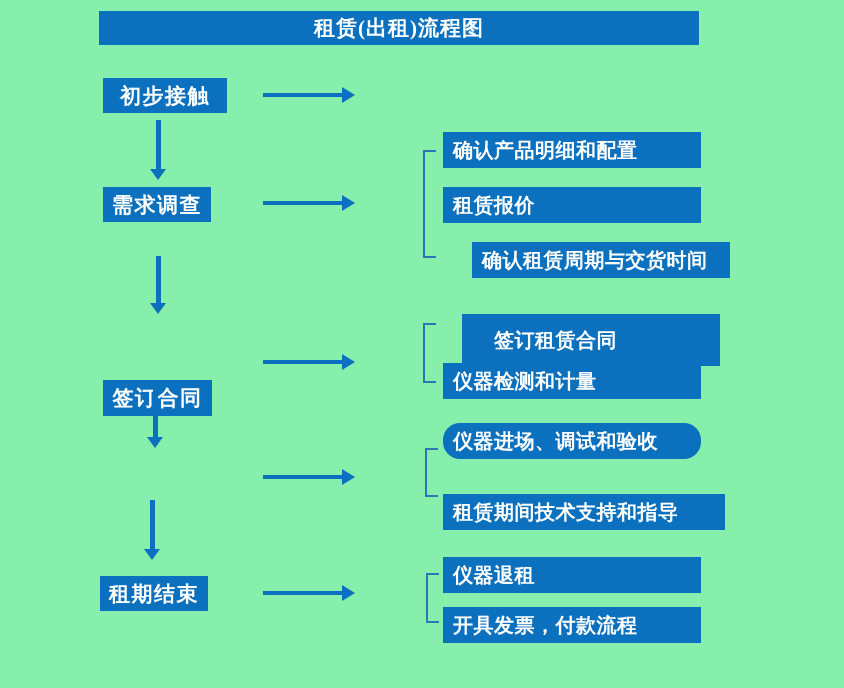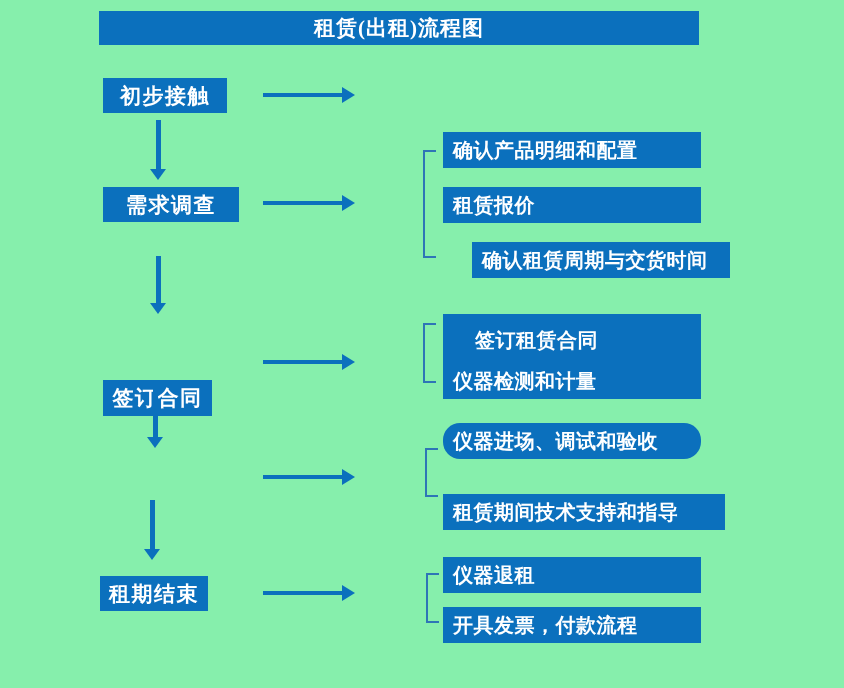--- a/index.html
+++ b/index.html
@@ -70,21 +70,21 @@
   }
 </style>
 </head>
 <body>
 
 <div class="canvas">
 
   <div class="box title-bar" style="left:99px;top:11px;width:600px;height:34px;">租赁(出租)流程图</div>
 
   <div class="box stage" style="left:103px;top:78px;width:124px;height:35px;">初步接触</div>
-  <div class="box stage" style="left:103px;top:187px;width:136px;height:35px;">需求调查</div>
+  <div class="box stage" style="left:103px;top:187px;width:108px;height:35px;">需求调查</div>
   <div class="box stage" style="left:103px;top:344px;width:109px;height:36px;margin-top:36px;">签订合同</div>
   <div class="box stage" style="left:100px;top:576px;width:108px;height:35px;">租期结束</div>
 
   <div class="v-arrow" style="left:150px;top:120px;height:60px;">
     <div class="shaft"></div>
     <div class="head"></div>
   </div>
   <div class="v-arrow" style="left:150px;top:256px;height:58px;">
     <div class="shaft"></div>
     <div class="head"></div>
@@ -122,21 +122,21 @@
   <div class="bracket" style="left:423px;top:150px;height:108px;"></div>
   <div class="bracket" style="left:423px;top:323px;height:60px;"></div>
   <div class="bracket" style="left:425px;top:448px;height:49px;"></div>
   <div class="bracket" style="left:426px;top:573px;height:50px;"></div>
 
 
   <div class="box output" style="left:443px;top:132px;width:258px;height:36px;">确认产品明细和配置</div>
   <div class="box output" style="left:443px;top:187px;width:258px;height:36px;">租赁报价</div>
   <div class="box output" style="left:443px;top:242px;width:258px;height:36px;margin-left:29px;">确认租赁周期与交货时间</div>
 
-  <div class="box output" style="left:443px;top:314px;width:258px;height:52px;padding-left:32px;">签订租赁合同</div>
+  <div class="box output" style="left:462px;top:314px;width:258px;height:52px;padding-left:32px;">签订租赁合同</div>
   <div class="box output" style="left:443px;top:363px;width:258px;height:36px;">仪器检测和计量</div>
 
   <div class="box output" style="left:443px;top:423px;width:258px;height:36px;border-radius:17px;">仪器进场、调试和验收</div>
   <div class="box output" style="left:443px;top:494px;width:282px;height:36px;">租赁期间技术支持和指导</div>
 
   <div class="box output" style="left:443px;top:557px;width:258px;height:36px;">仪器退租</div>
   <div class="box output" style="left:443px;top:607px;width:258px;height:36px;">开具发票，付款流程</div>
 
 </div>
 

